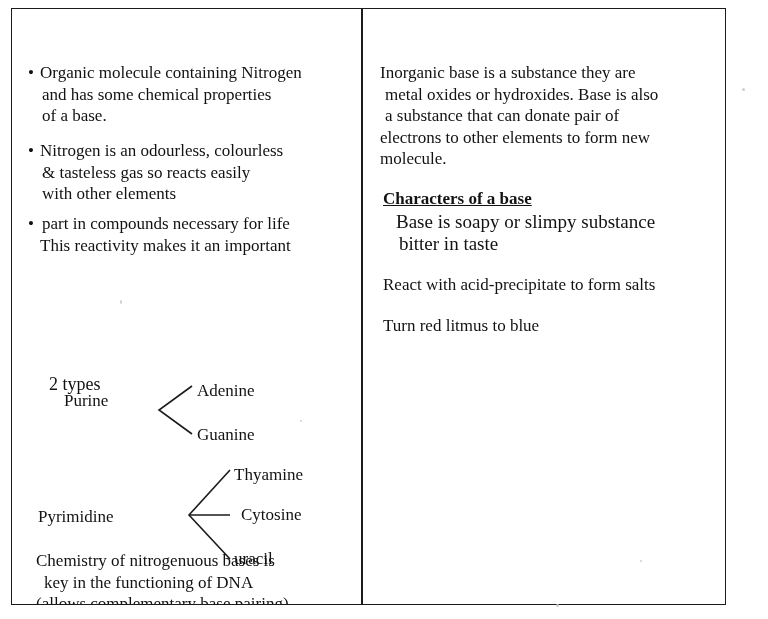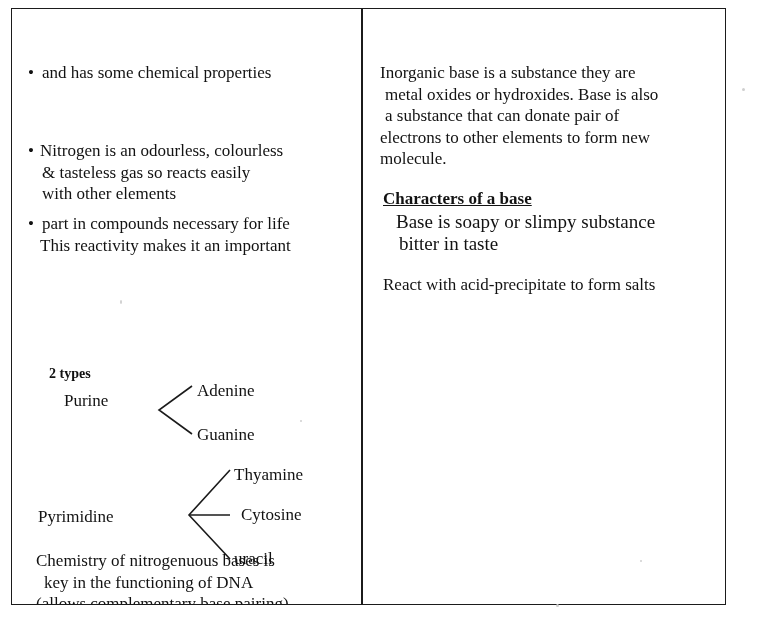--- a/index.html
+++ b/index.html
@@ -82,23 +82,23 @@
   .bullet-line { display: block; }
   .bullet-line.ind { padding-left: 2px; }
 
   .b1 { position: absolute; left: 2px;  top: 14px; width: 340px; }
   .b2 { position: absolute; left: 2px;  top: 92px; width: 340px; }
   .b3 { position: absolute; left: 2px;  top: 165px; width: 340px; }
 
   .two-types {
     position: absolute;
     left: 37px;
-    top: 318px;
-    font-size: 14px;
-    font-weight: bold;
+    top: 326px;
+    font-size: 18px;
+    font-weight: normal;
   }
 
   
   .branch {
     position: absolute;
     font-size: 17px;
     line-height: 21px;
   }
   .branch .parent {
     position: absolute;
@@ -186,21 +186,23 @@
 
 <div class="table-wrap">
 
 
   <div class="col-divider"></div>
 
   <div class="body-cell left">
 
     <div class="bullet-item b1">
       <span class="bullet-dot">•</span>
+      <span class="bullet-line">Organic molecule containing Nitrogen</span>
       <span class="bullet-line ind">and has some chemical   properties</span>
+      <span class="bullet-line ind">of a base.</span>
     </div>
 
     <div class="bullet-item b2">
       <span class="bullet-dot">•</span>
       <span class="bullet-line">Nitrogen is an odourless, colourless</span>
       <span class="bullet-line ind">&amp; tasteless  gas so  reacts easily</span>
       <span class="bullet-line ind">with other elements</span>
     </div>
 
     <div class="bullet-item b3">
@@ -251,20 +253,21 @@
 
     <div class="r-heading">Characters of a base</div>
 
     <div class="r-sub">
       <span class="sline">Base is soapy or slimpy substance</span>
       <span class="sline ind">bitter in taste</span>
     </div>
 
     <div class="r-line-a">React with acid-precipitate to form salts</div>
 
+    <div class="r-line-b">Turn red litmus to blue</div>
 
   </div>
 
 </div>
 
 <div class="speckle" style="left:742px; top:88px; width:3px; height:3px;"></div>
 <div class="speckle" style="left:120px; top:300px; width:2px; height:4px;"></div>
 <div class="speckle" style="left:640px; top:560px; width:2px; height:2px;"></div>
 <div class="speckle" style="left:556px; top:604px; width:3px; height:3px;"></div>
 <div class="speckle" style="left:300px; top:420px; width:2px; height:2px;"></div>

